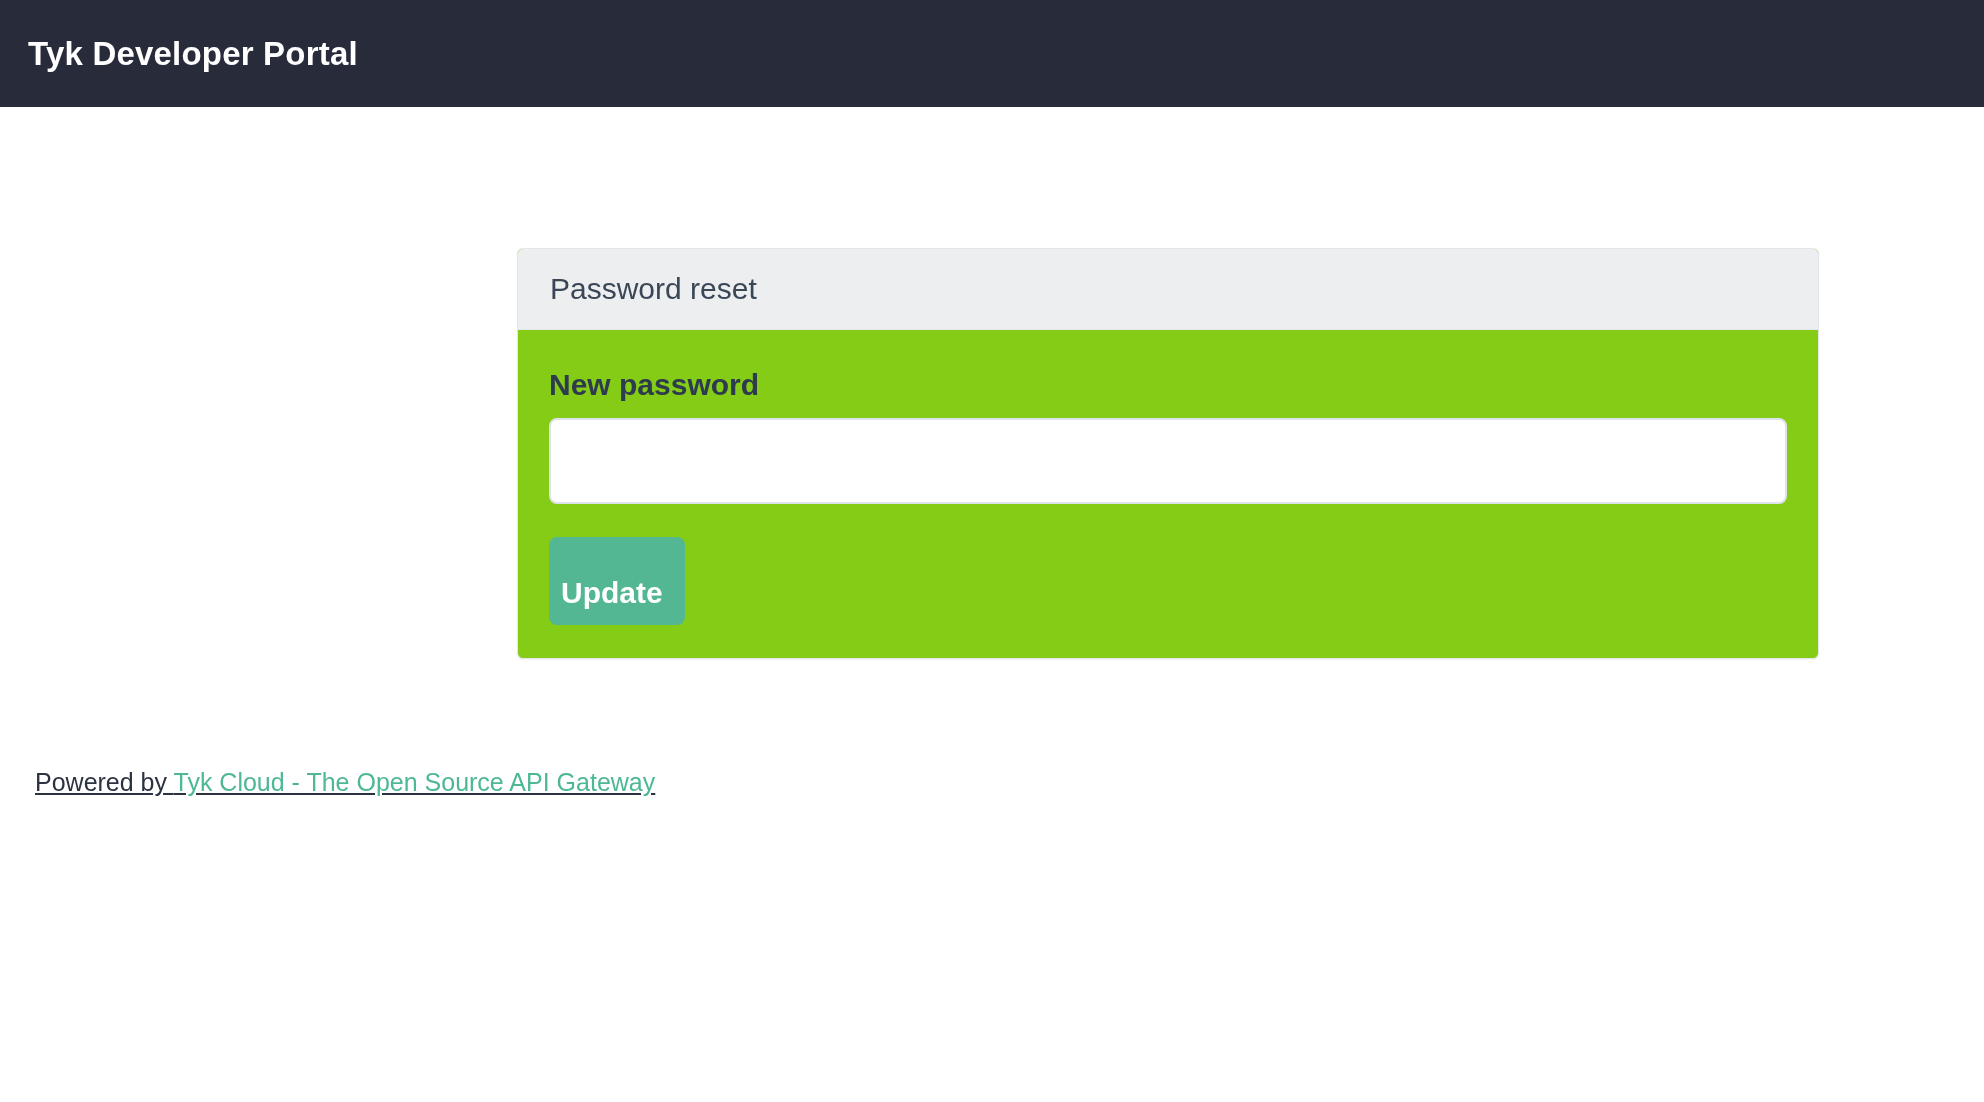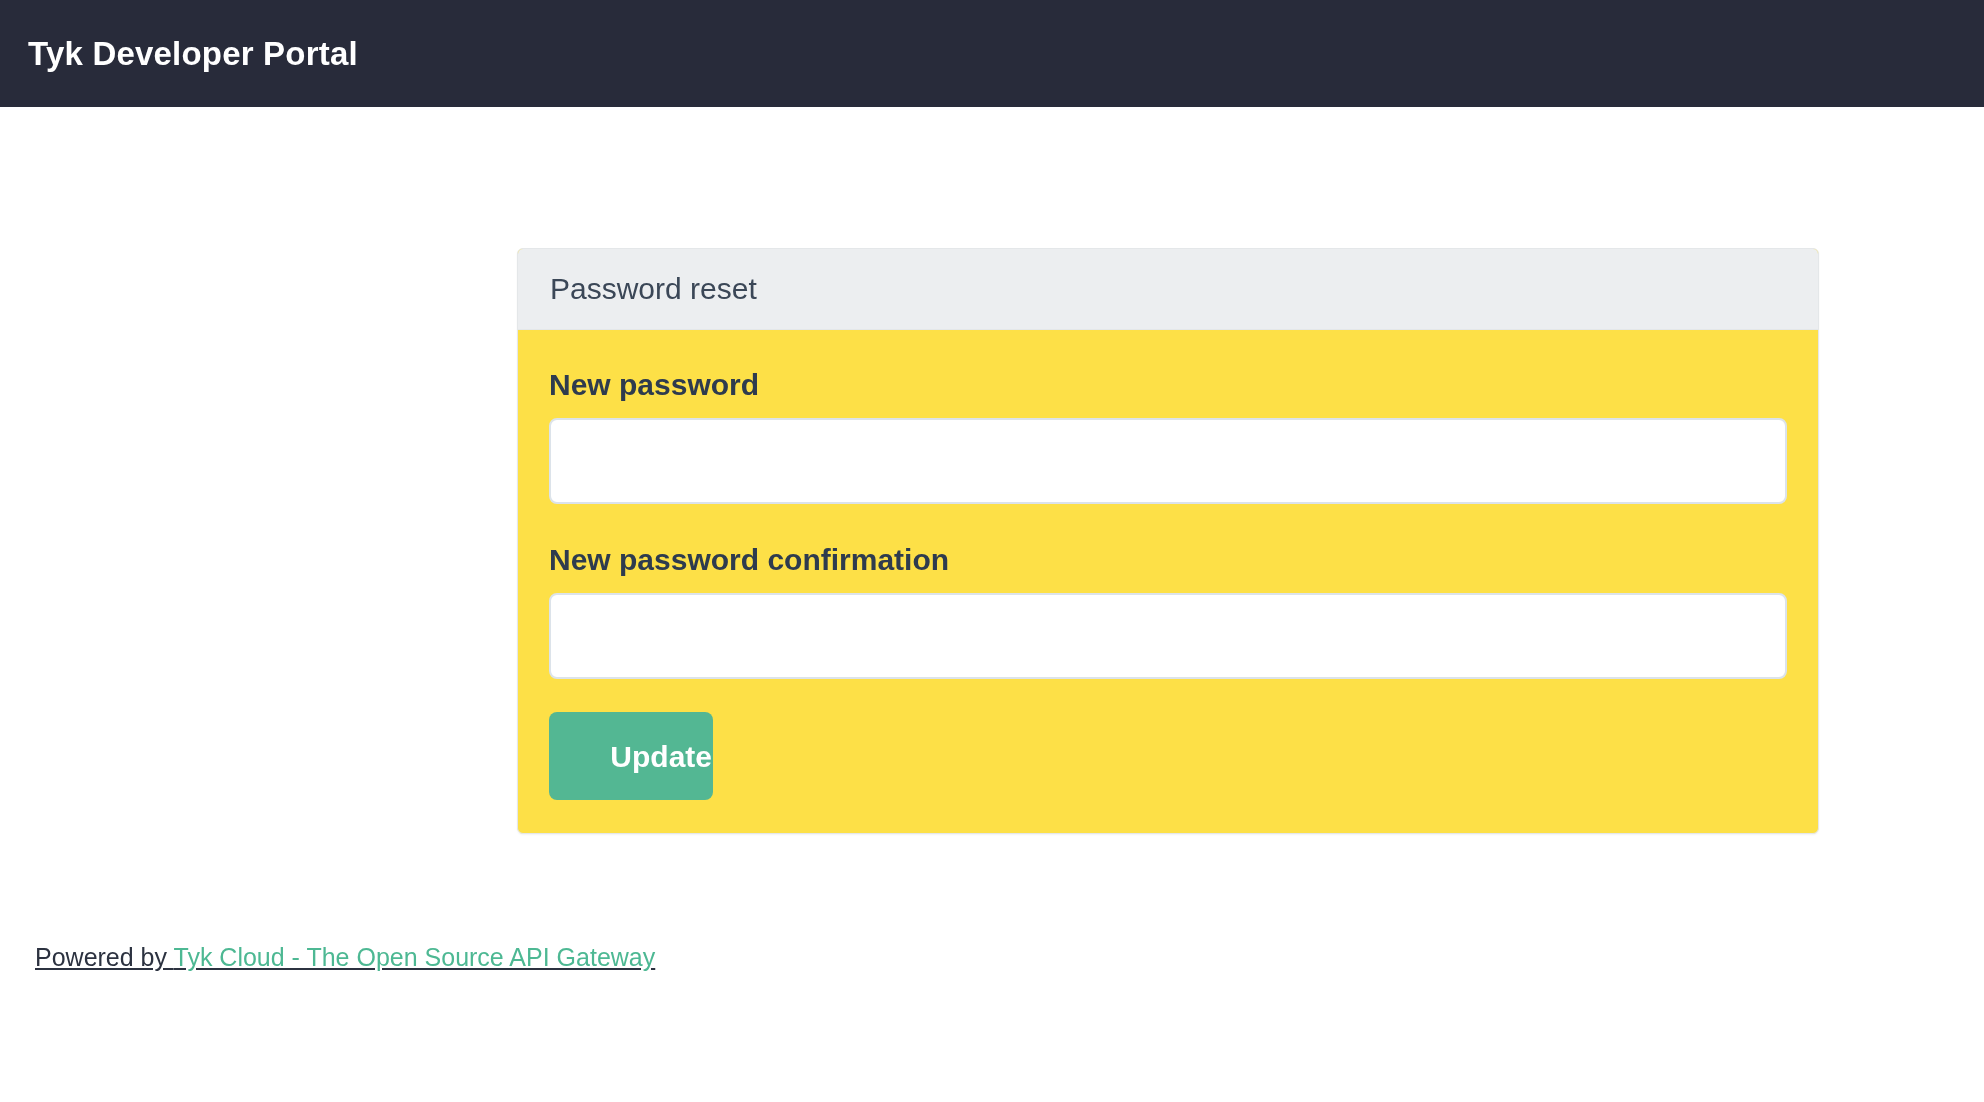--- a/index.html
+++ b/index.html
@@ -43,21 +43,21 @@
     font-weight: 600;
     text-decoration: none;
     padding: 0 30px;
     cursor: pointer;
   }
 
   
   .panel {
     width: 1302px;
     margin: 141px 0 15px 517px;
-    background: #fde047;
+    background: #84cc16;
     border: 1px solid #e4e7e9;
     border-radius: 6px;
     box-shadow: 0 1px 2px rgba(0,0,0,0.05);
   }
   .panel-heading {
     background: #eceef0;
     border-bottom: 1px solid #e4e7e9;
     border-radius: 5px 5px 0 0;
     padding: 24px 32px;
     font-size: 30px;
@@ -89,33 +89,33 @@
     padding: 0 22px;
     outline: none;
     font-family: "Liberation Sans", sans-serif;
   }
   .form-group + .form-group {
     margin-top: 41px;
   }
   .btn-submit {
     margin-top: 33px;
     display: inline-block;
-    width: 164px;
+    width: 136px;
     height: 88px;
     background: #53b793;
     color: #ffffff;
     font-size: 30px;
     font-weight: 600;
     font-family: "Liberation Sans", sans-serif;
     border: none;
     border-radius: 8px;
     cursor: pointer;
     line-height: 88px;
-    text-align: right;
-    padding: 1px;
+    text-align: left;
+    padding: 12px;
   }
 
   
   .footer {
     margin: 106px 0 0 35px;
     font-size: 25px;
     color: #2c3240;
     line-height: 34px;
     text-decoration: underline;
   }
@@ -134,24 +134,20 @@
 
 <div class="panel">
   <div class="panel-heading">Password reset</div>
   <div class="panel-body">
 
     <div class="form-group">
       <label>New password</label>
       <input class="form-control" type="password" value="" style="">
     </div>
 
-    <div class="form-group">
-      <label>New password confirmation</label>
-      <input class="form-control" type="password" value="" style="">
-    </div>
 
     <button class="btn-submit" type="submit">Update</button>
   </div>
 </div>
 
 <div class="footer">
   <span>Powered by </span><a>Tyk Cloud - The Open Source API Gateway</a>
 </div>
 
 </body></html>

